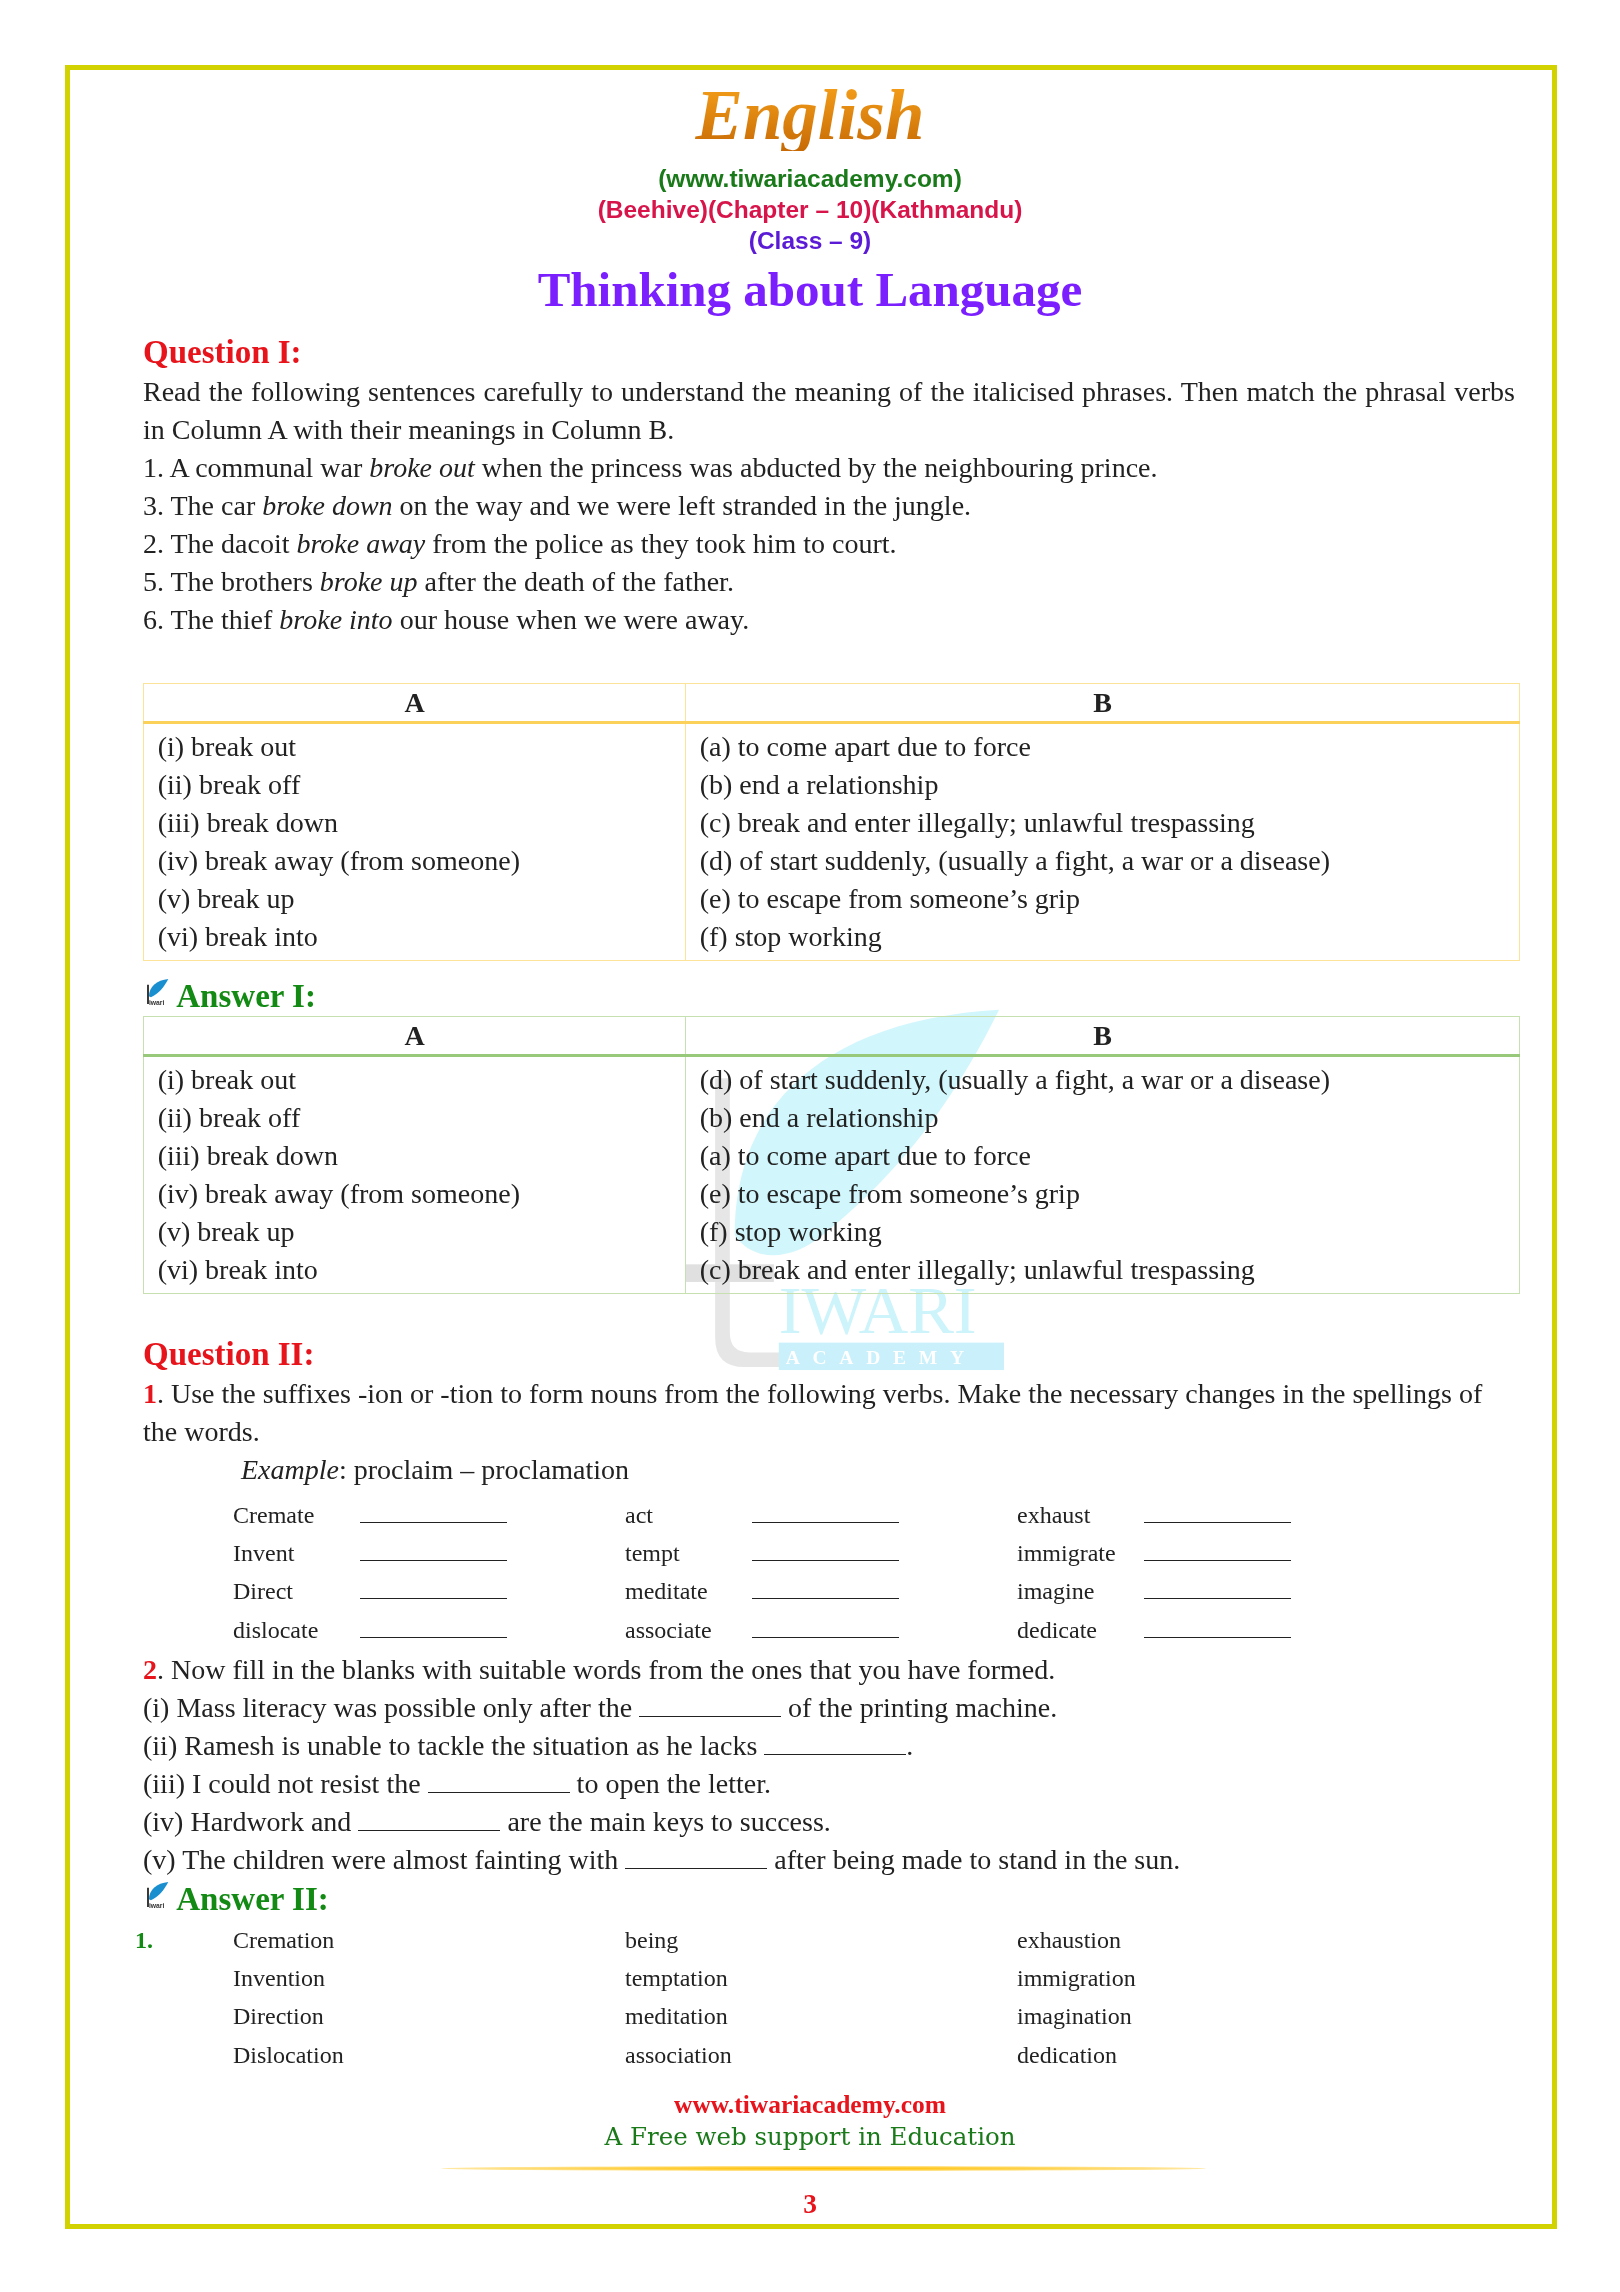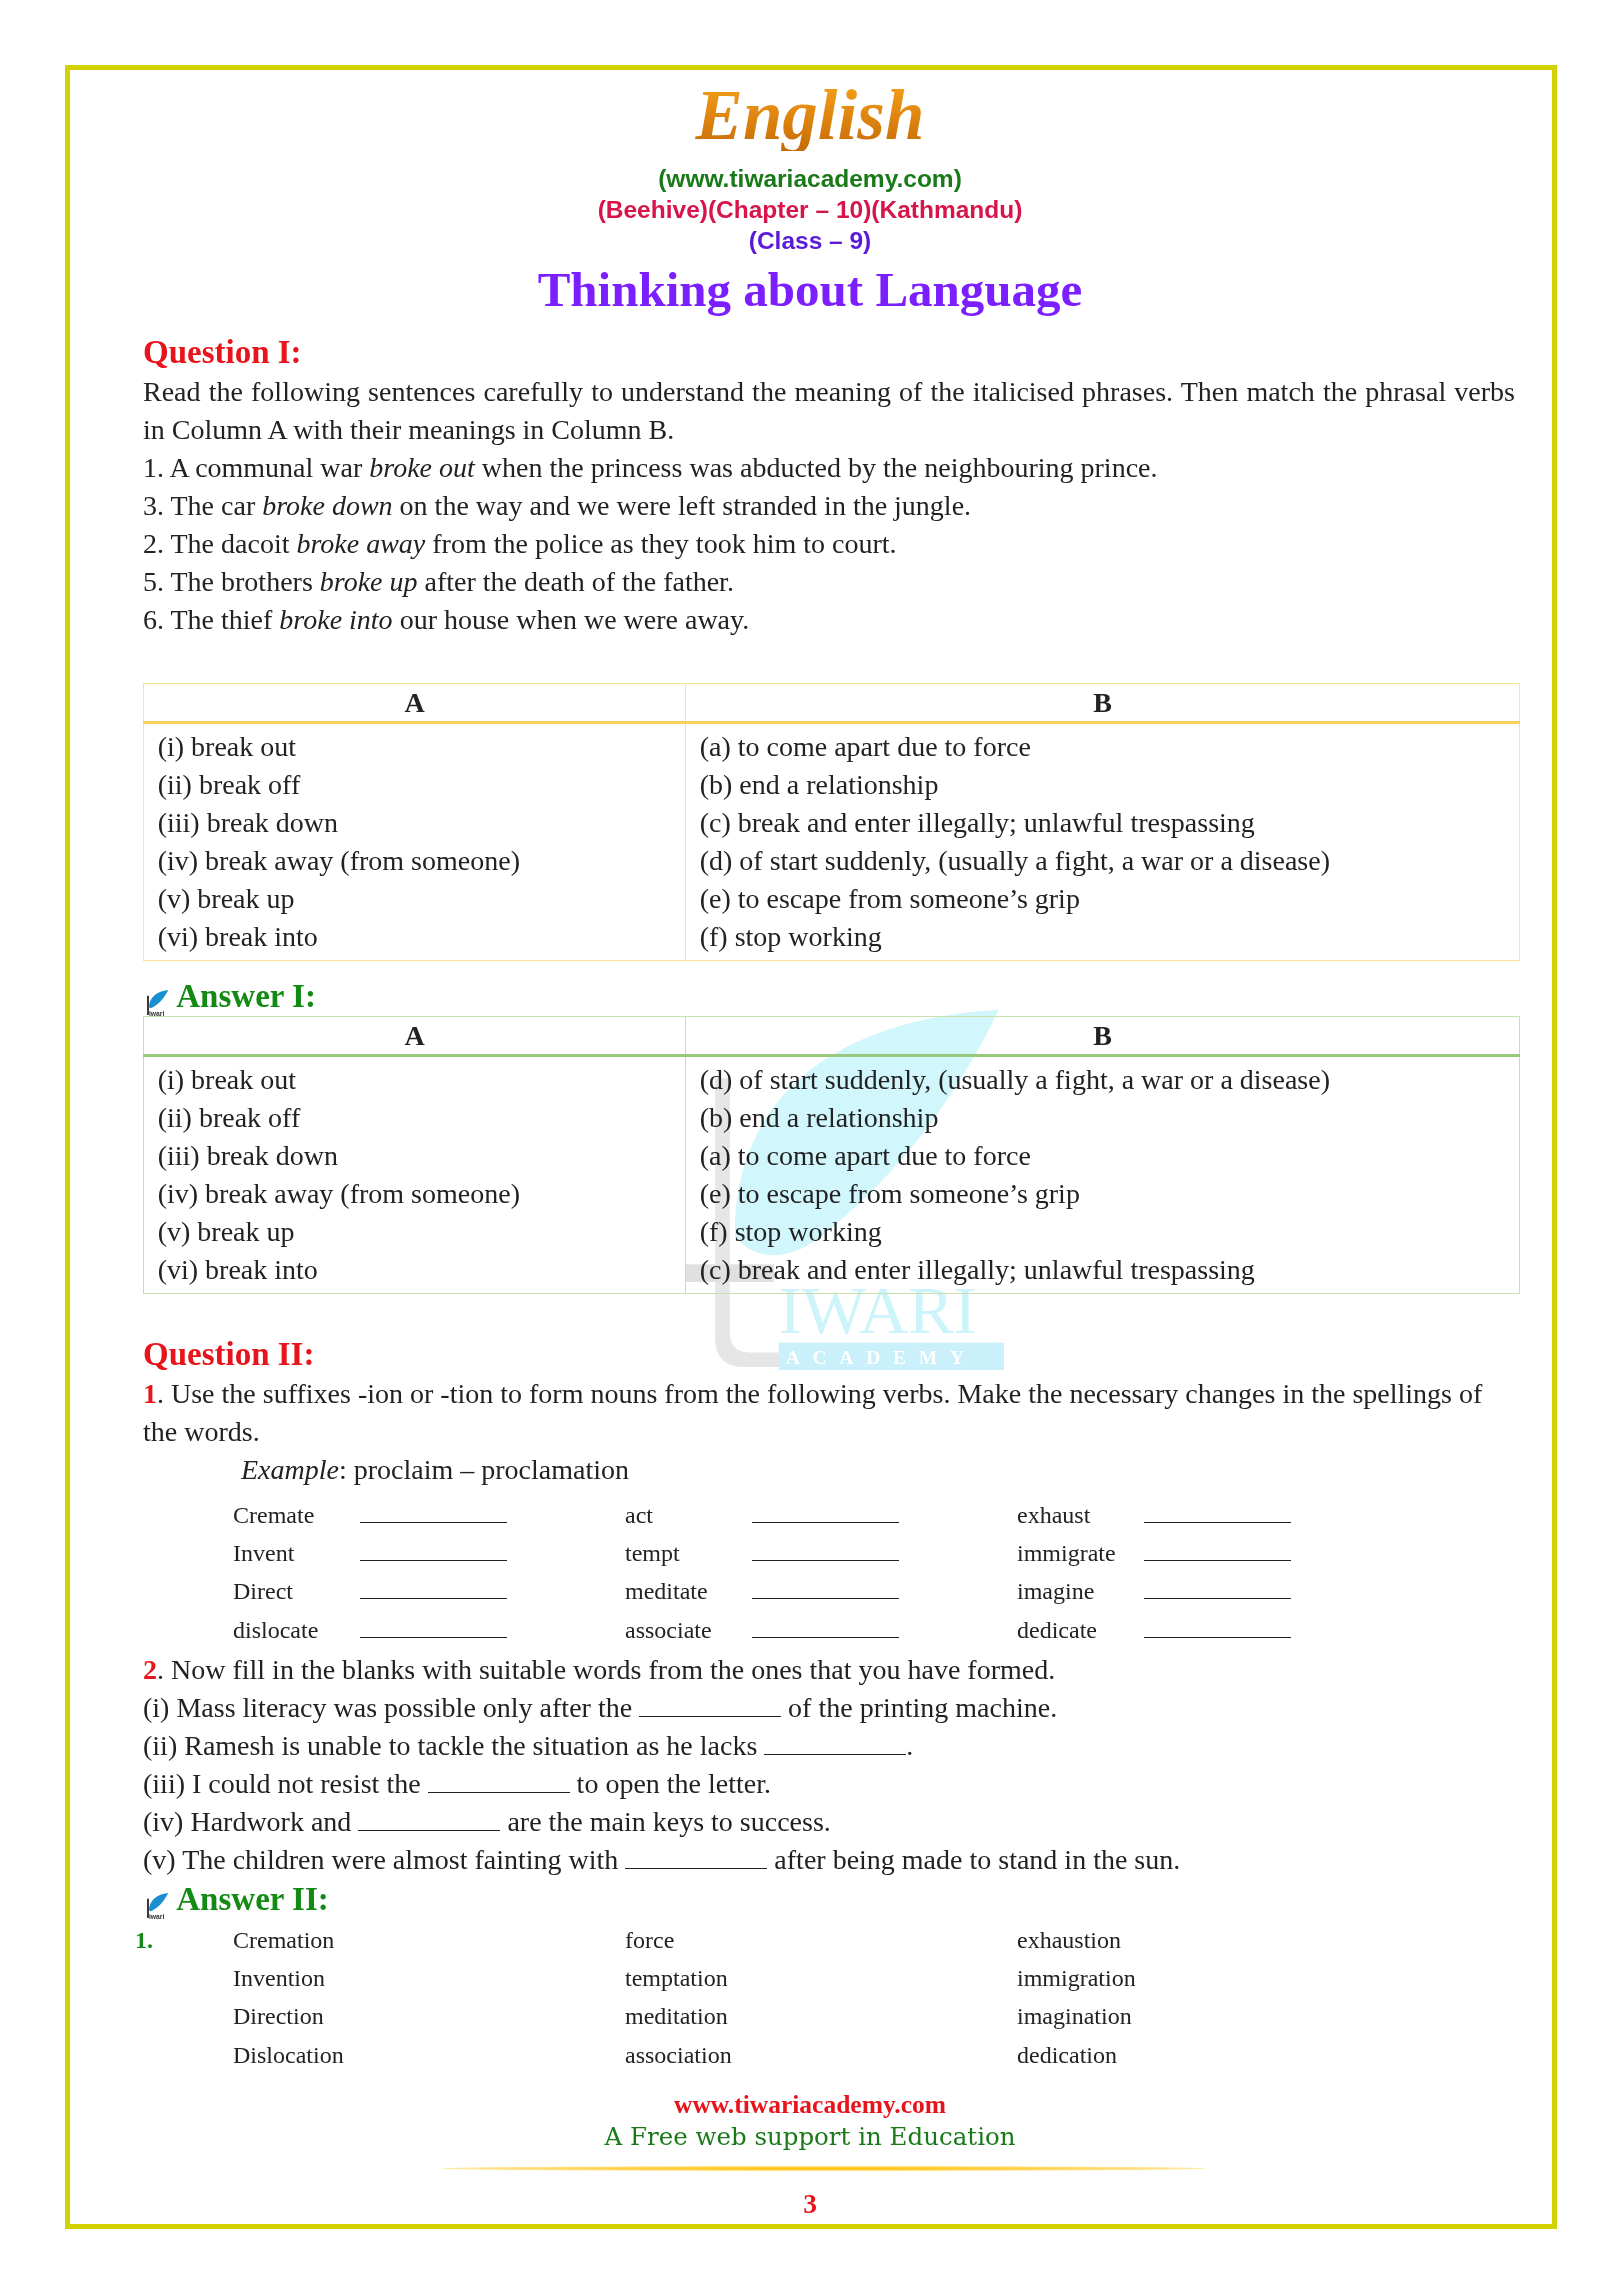--- a/index.html
+++ b/index.html
@@ -16,21 +16,21 @@
   .header { position: absolute; left: 0; right: 0; text-align: center; }
   .title-english { top: 80px; font-size: 71px; font-weight: bold; font-style: italic;
     color: #e28a10; background: linear-gradient(#f7a21b, #c76a05); -webkit-background-clip: text; background-clip: text; -webkit-text-fill-color: transparent; line-height: 1; }
   .site-line { top: 165px; font-size: 24.5px; font-weight: bold; color: #1a7a1a; font-family: "Liberation Sans", sans-serif; }
   .chapter-line { top: 196px; font-size: 24.5px; font-weight: bold; color: #d8154b; font-family: "Liberation Sans", sans-serif; }
   .class-line { top: 227px; font-size: 24.5px; font-weight: bold; color: #5a1ad6; font-family: "Liberation Sans", sans-serif; }
   .section-title { top: 261px; font-size: 49px; font-weight: bold; color: #7b1fff; }
 
   .content { position: absolute; left: 135px; width: 1372px; margin-left: 8px; }
   .q-heading { font-size: 33px; font-weight: bold; color: #e8141c; line-height: 1.2; }
-  .a-heading { font-size: 33px; font-weight: bold; color: #138a13; line-height: 1.2; display: flex; align-items: flex-end; }
+  .a-heading { font-size: 33px; font-weight: bold; color: #138a13; line-height: 1.2; display: flex; align-items: flex-start; }
   .leaf-icon { width: 27.4px; height: 29px; margin-right: 5.9px; display: inline-block; }
   .text { font-size: 28px; line-height: 38px; color: #222; }
   .text i { font-style: italic; }
 
   table.match { border-collapse: collapse; width: 1377px; font-size: 28px; }
   table.match td, table.match th { vertical-align: top; }
   table.match th { font-weight: bold; text-align: center; height: 39px; line-height: 37px; }
   table.match td { padding: 3.9px 13.7px 3.9px 13.7px; line-height: 38px; }
   table.yellow th, table.yellow td { border: 1.5px solid #fbe49a; }
   table.yellow thead th { border-bottom: 3.9px solid #fbd15a; }
@@ -203,21 +203,21 @@
     </svg>
     <span>Answer II:</span>
   </div>
 </div>
 
 <div class="grid" style="left:135px; top:1921px;">
   <span class="cell green-num" style="left:0; top:0;">1.</span>
 </div>
 <div class="grid" id="noun-grid" style="left:233px; top:1921px; width:1176px; height:157px;">
     <div class="cell" style="left: 0px; top: 0px;">Cremation</div>
-    <div class="cell" style="left: 392px; top: 0px;">force</div>
+    <div class="cell" style="left: 392px; top: 0px;">being</div>
     <div class="cell" style="left: 784px; top: 0px;">exhaustion</div>
     <div class="cell" style="left: 0px; top: 38px;">Invention</div>
     <div class="cell" style="left: 392px; top: 38px;">temptation</div>
     <div class="cell" style="left: 784px; top: 38px;">immigration</div>
     <div class="cell" style="left: 0px; top: 76px;">Direction</div>
     <div class="cell" style="left: 392px; top: 76px;">meditation</div>
     <div class="cell" style="left: 784px; top: 76px;">imagination</div>
     <div class="cell" style="left: 0px; top: 115px;">Dislocation</div>
     <div class="cell" style="left: 392px; top: 115px;">association</div>
     <div class="cell" style="left: 784px; top: 115px;">dedication</div>

